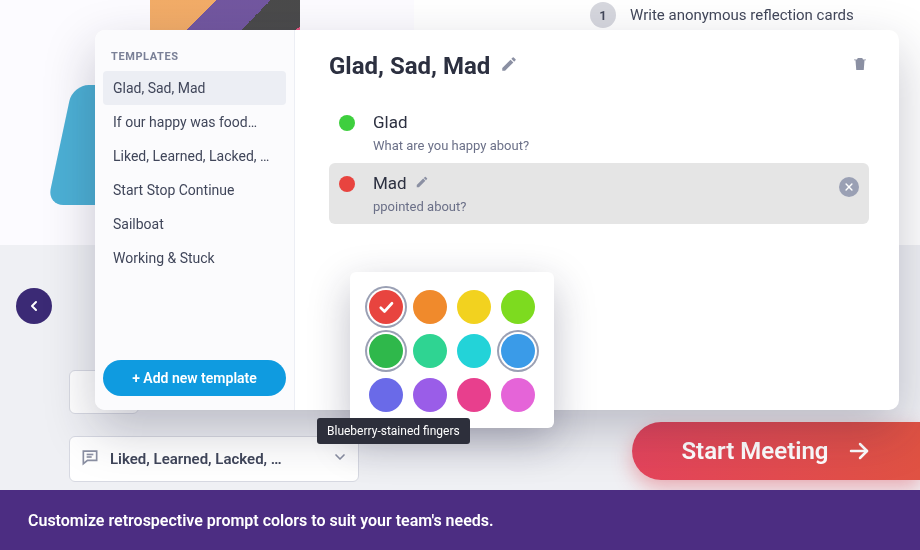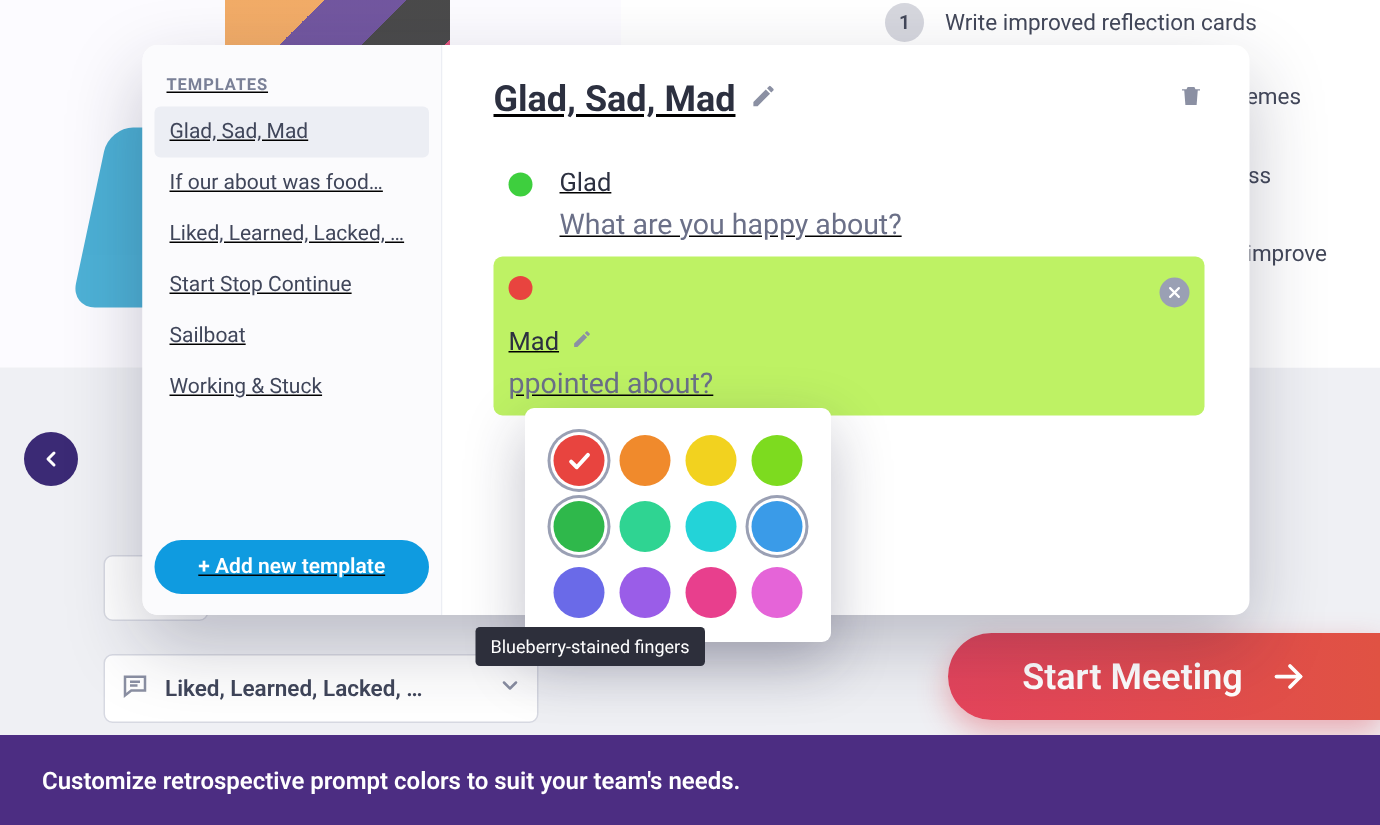--- a/index.html
+++ b/index.html
@@ -32,42 +32,42 @@
 
   .start-btn { position:absolute; right:0; top:422px; width:288px; height:58px; background:linear-gradient(90deg,#e4445c,#e05243); color:#fff; font-size:24px; font-weight:600; border-radius:29px 0 0 29px; display:flex; align-items:center; justify-content:center; gap:18px; box-shadow:0 8px 20px rgba(224,68,80,.4);}
   .start-btn svg{width:24px;height:24px;}
 
   
   .footer { position:absolute; left:0; right:0; bottom:0; height:60px; background:#4c2d82; color:#fff; display:flex; align-items:center; padding:0 28px; font-size:16px; font-weight:600;}
   .footer .brand { margin-left:auto; display:flex; align-items:center; gap:10px; font-size:22px; font-weight:400; letter-spacing:.5px;}
   .footer .brandlogo { width:30px; height:30px; }
 
   
-  .modal { position:absolute; left:95px; top:30px; width:738px; height:380px; background:#fff; border-radius:10px; box-shadow:0 20px 50px rgba(30,30,60,.25); display:flex; overflow:visible;text-decoration:underline;}
+  .modal { position:absolute; left:95px; top:30px; width:804px; height:380px; background:#fff; border-radius:10px; box-shadow:0 20px 50px rgba(30,30,60,.25); display:flex; overflow:visible;}
   .sidebar { width:200px; background:#fbfbfd; border-right:1px solid #eceef4; border-radius:10px 0 0 10px; display:flex; flex-direction:column; padding-top:10px;}
   .sidebar-title { font-size:11px; font-weight:700; letter-spacing:.6px; color:#7a8097; padding:10px 16px 8px;}
   .tpl-list { flex:1; display:flex; flex-direction:column; padding:0 8px; }
   .tpl-item { padding:9px 10px; font-size:14px; color:#40465a; border-radius:4px; cursor:pointer; white-space:nowrap; overflow:hidden; text-overflow:ellipsis;}
   .tpl-item.selected { background:#eceef4; }
   .add-templ { margin:10px 8px 14px; height:36px; border-radius:18px; background:#0f9be0; color:#fff; font-size:14px; font-weight:600; display:flex; align-items:center; justify-content:center; cursor:pointer;}
 
   .main { flex:1; padding:22px 30px 0 34px; position:relative; border-radius:0 10px 10px 0;}
   .title-row { display:flex; align-items:center; gap:10px;}
   .title-row h1 { font-size:24px; font-weight:700; color:#2c3040;}
   .title-row .pencil { color:#8b90a3; }
   .title-row .trash { margin-left:auto; color:#8b90a3; }
 
   .prompt-list { margin-top:22px; display:flex; flex-direction:column; }
   .prompt { display:flex; align-items:flex-start; gap:18px; padding:10px 14px 10px 10px; border-radius:6px; position:relative;}
-  .prompt.active { background:#bef264;flex-direction:column; }
+  .prompt.active { background:#e5e5e5; }
   .dot { width:16px; height:16px; border-radius:50%; margin-top:3px; flex-shrink:0;}
   .p-body { display:flex; flex-direction:column; gap:6px;}
   .p-name { font-size:17px; color:#2c3040; display:flex; align-items:center; gap:8px;}
   .p-name .pencil { color:#8b90a3;}
-  .p-desc { font-size:19px; color:#6b7088;}
+  .p-desc { font-size:13px; color:#6b7088;}
   .prompt .close-x { position:absolute; right:10px; top:14px; width:20px; height:20px; border-radius:50%; background:#9aa0b4; color:#fff; display:flex; align-items:center; justify-content:center; font-size:12px;}
 
   
   .picker { position:absolute; left:350px; top:272px; width:204px; background:#fff; border-radius:6px; box-shadow:0 14px 40px rgba(30,30,60,.28); padding:18px 18px 16px; display:grid; grid-template-columns:repeat(4,34px); grid-auto-rows:34px; gap:10px 10px; justify-content:center;}
   .swatch { width:34px; height:34px; border-radius:50%; display:flex; align-items:center; justify-content:center; cursor:pointer;}
   .swatch.ring { box-shadow:0 0 0 2px #fff, 0 0 0 4px #9aa0b4;}
   .swatch svg { width:18px; height:18px; color:#fff; }
 
   .tooltip { position:absolute; left:317px; top:418px; background:#2d2f3b; color:#fff; font-size:12px; padding:6px 10px; border-radius:3px;}
 
@@ -77,21 +77,21 @@
 
 <div class="bg">
   <div class="bg-top"></div>
   <div class="bg-mid"></div>
   <div class="bg-shape-right"></div>
   <div class="bg-shape-left"></div>
   <div class="bg-illus"></div>
 
   <div class="step-chip step-1">
     <span class="step-num">1</span>
-    <span>Write improved reflection cards</span>
+    <span>Write anonymous reflection cards</span>
   </div>
   <div class="step-chip step-2">
     <span>ommon themes</span>
   </div>
   <div class="step-chip step-3">
     <span>nt to discuss</span>
   </div>
   <div class="step-chip step-4">
     <span>s to make improve</span>
   </div>
@@ -134,21 +134,21 @@
         <polyline points="13 5 20 12 13 19"></polyline>
       </svg>
   </div>
 </div>
 
 <div class="modal">
   <div class="sidebar">
     <div class="sidebar-title">TEMPLATES</div>
     <div class="tpl-list">
       <div class="tpl-item selected">Glad, Sad, Mad</div>
-      <div class="tpl-item">If our about was food…</div>
+      <div class="tpl-item">If our happy was food…</div>
       <div class="tpl-item">Liked, Learned, Lacked, …</div>
       <div class="tpl-item">Start Stop Continue</div>
       <div class="tpl-item">Sailboat</div>
       <div class="tpl-item">Working &amp; Stuck</div>
     </div>
     <div class="add-templ">
       <span>+ Add new template</span>
     </div>
   </div>
 

